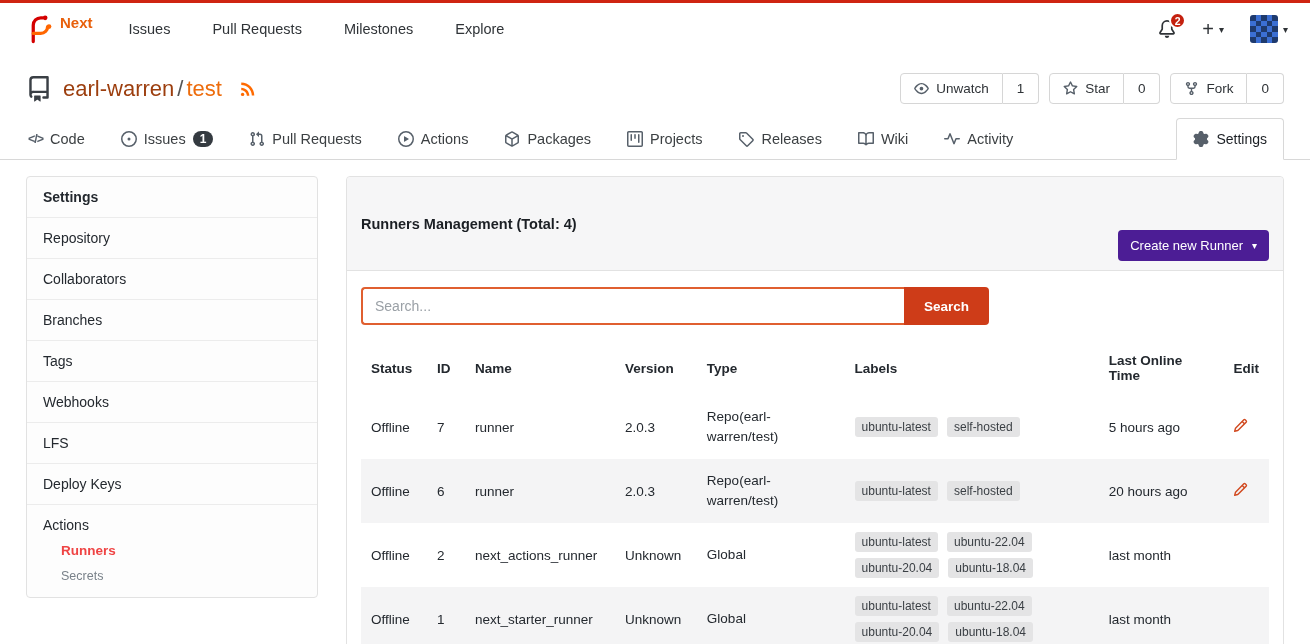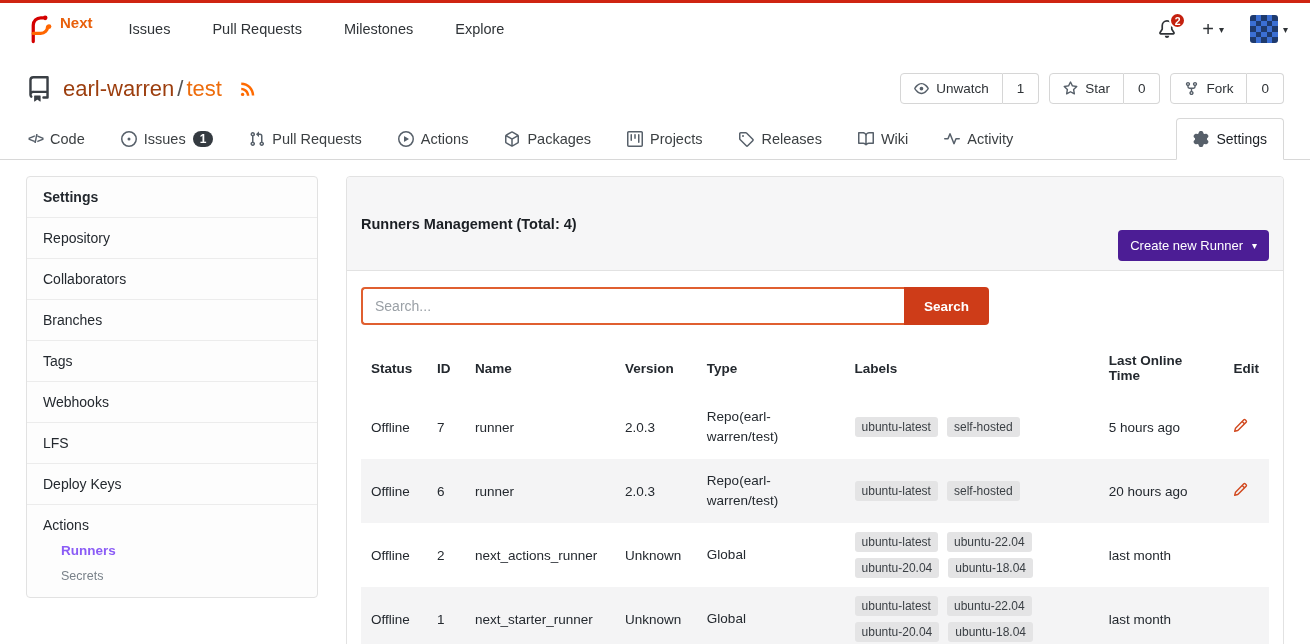--- a/index.html
+++ b/index.html
@@ -62,21 +62,21 @@
   }
 
   
   .content { display:flex; padding:16px 26px 0; gap:28px; align-items:flex-start; }
 
   .sidebar { width:292px; border:1px solid #e2e2e2; border-radius:4px; overflow:hidden; background:#fdfdfd; }
   .side-item { padding:12px 16px; border-bottom:1px solid #ececec; color:#24292f; font-size:14px; cursor:pointer; }
   .side-item:last-child { border-bottom:none; }
   .side-title { font-weight:700; cursor:default; }
   .side-sub { padding:10px 0 2px 18px; display:flex; flex-direction:column; gap:11px; }
-  .sub-active { font-weight:700; font-size:13.5px; color:#8b5cf6; cursor:pointer; }
+  .sub-active { font-weight:700; font-size:13.5px; color:#ef4444; cursor:pointer; }
   .sub-normal { font-size:12.5px; color:#7a828a; cursor:pointer; }
 
   .main-panel { flex:1; border:1px solid #e2e2e2; border-radius:4px; background:#fff; }
   .main-header {
     display:flex; align-items:center; justify-content:space-between;
     padding:9px 14px; background:#f6f6f7; border-bottom:1px solid #e2e2e2; border-radius:4px 4px 0 0;gap:36px;
   }
   .main-title { font-weight:700; font-size:14.5px; }
   .create-btn {
     display:flex; align-items:center; gap:9px; background:#4c1d95; color:#fff;

